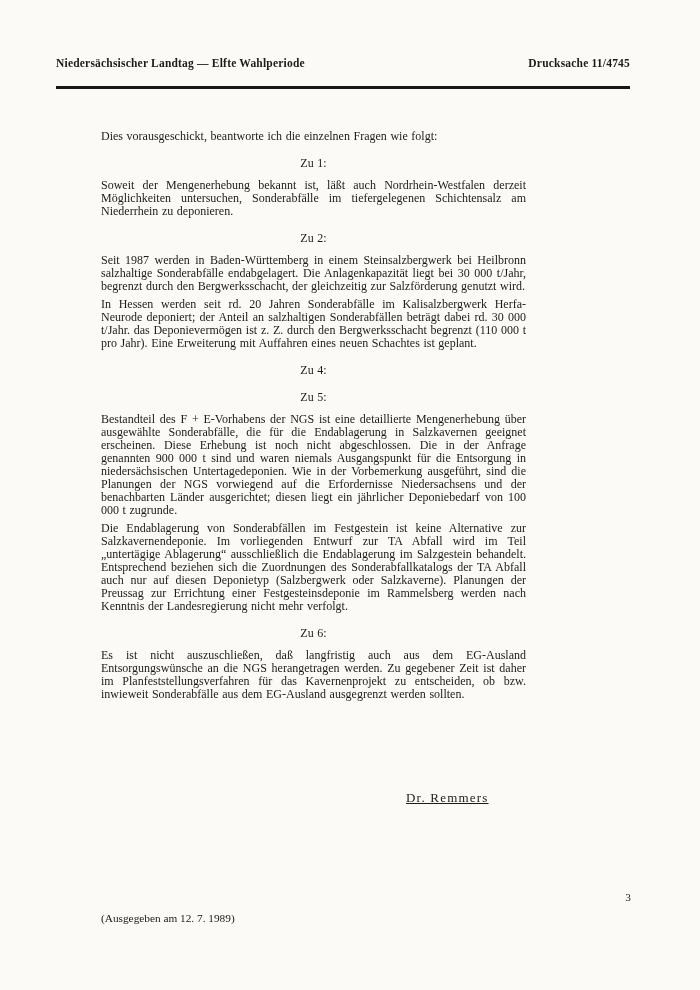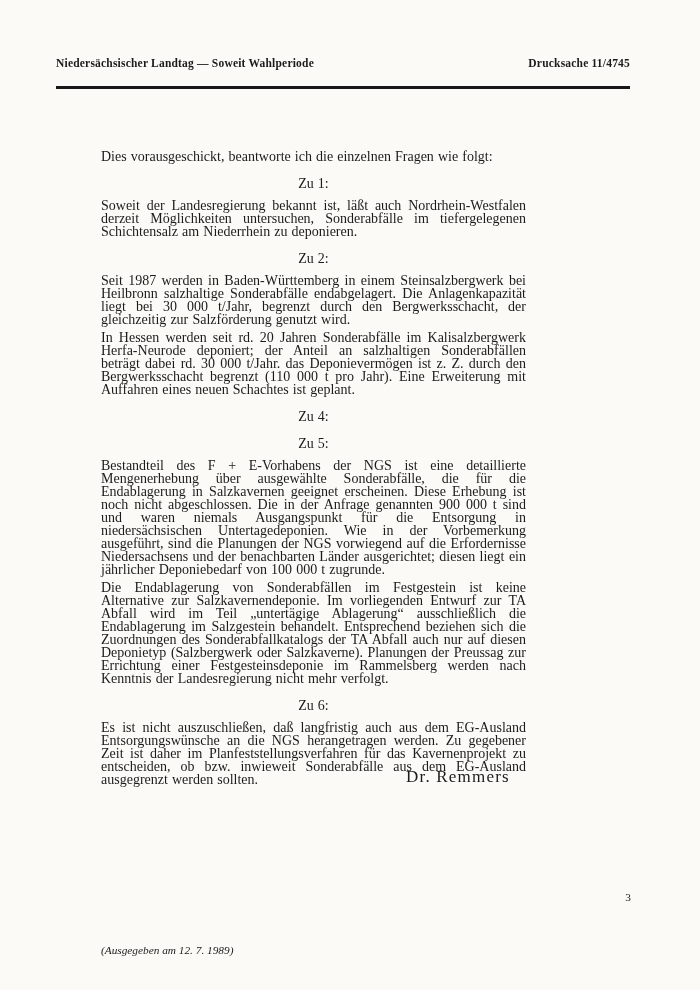--- a/index.html
+++ b/index.html
@@ -37,71 +37,70 @@
     top: 86px;
     width: 574px;
     height: 3px;
     background: #171717;
   }
   .body-col {
     position: absolute;
     left: 101px;
     top: 130px;
     width: 425px;
-    font-size: 14px;
+    font-size: 12px;
     line-height: 13px;
     text-align: justify;
     word-spacing: 0.6px;
-    margin-top: 20px;
   }
   .body-col p { margin: 0; }
   p.intro { margin: 0; }
   p.zu { margin-top: 14px; margin-bottom: 9px; text-align: center; }
   p.para { margin: 0; }
   p.para + p.para { margin-top: 5px; }
   .signature {
     position: absolute;
     left: 406px;
-    top: 767px;
-    font-size: 17px;
+    top: 790px;
+    font-size: 13px;
     letter-spacing: 1.2px;
     white-space: nowrap;
+    text-decoration: underline;
   }
   .footer-issued {
     position: absolute;
     left: 101px;
-    top: 944px;
+    top: 912px;
     font-size: 11.3px;
     white-space: nowrap;
-    font-style: italic;
   }
   .footer-page {
     position: absolute;
     right: 69px;
     top: 891px;
     font-size: 11.3px;
   }
 </style>
 </head>
 <body>
 
 <div class="page">
 
   <div class="doc-header">
-    <span>Niedersächsischer Landtag — Soweit Wahlperiode</span>
+    <span>Niedersächsischer Landtag — Elfte Wahlperiode</span>
     <span>Drucksache 11/4745</span>
   </div>
 
   <div class="header-rule"></div>
 
   <div class="body-col">
     <p class="intro">Dies vorausgeschickt, beantworte ich die einzelnen Fragen wie folgt:</p>
 
     <p class="zu">Zu 1:</p>
-    <p class="para">Soweit der Landesregierung bekannt ist, läßt auch Nordrhein-Westfalen derzeit Möglichkeiten untersuchen, Sonderabfälle im tiefergelegenen Schichtensalz am Niederrhein zu deponieren.</p>
+    <p class="para">Soweit der Mengenerhebung bekannt ist, läßt auch Nordrhein-Westfalen derzeit Möglichkeiten untersuchen, Sonderabfälle im tiefergelegenen Schichtensalz am Niederrhein zu deponieren.</p>
 
     <p class="zu">Zu 2:</p>
     <p class="para">Seit 1987 werden in Baden-Württemberg in einem Steinsalzbergwerk bei Heilbronn salzhaltige Sonderabfälle endabgelagert. Die Anlagenkapazität liegt bei 30 000 t/Jahr, begrenzt durch den Bergwerksschacht, der gleichzeitig zur Salzförderung genutzt wird.</p>
 
     <p class="para">In Hessen werden seit rd. 20 Jahren Sonderabfälle im Kalisalzbergwerk Herfa-Neurode deponiert; der Anteil an salzhaltigen Sonderabfällen beträgt dabei rd. 30 000 t/Jahr. das Deponievermögen ist z. Z. durch den Bergwerksschacht begrenzt (110 000 t pro Jahr). Eine Erweiterung mit Auffahren eines neuen Schachtes ist geplant.</p>
 
     <p class="zu">Zu 4:</p>
 
     <p class="zu">Zu 5:</p>
     <p class="para">Bestandteil des F + E-Vorhabens der NGS ist eine detaillierte Mengenerhebung über ausgewählte Sonderabfälle, die für die Endablagerung in Salzkavernen geeignet erscheinen. Diese Erhebung ist noch nicht abgeschlossen. Die in der Anfrage genannten 900 000 t sind und waren niemals Ausgangspunkt für die Entsorgung in niedersächsischen Untertagedeponien. Wie in der Vorbemerkung ausgeführt, sind die Planungen der NGS vorwiegend auf die Erfordernisse Niedersachsens und der benachbarten Länder ausgerichtet; diesen liegt ein jährlicher Deponiebedarf von 100 000 t zugrunde.</p>

